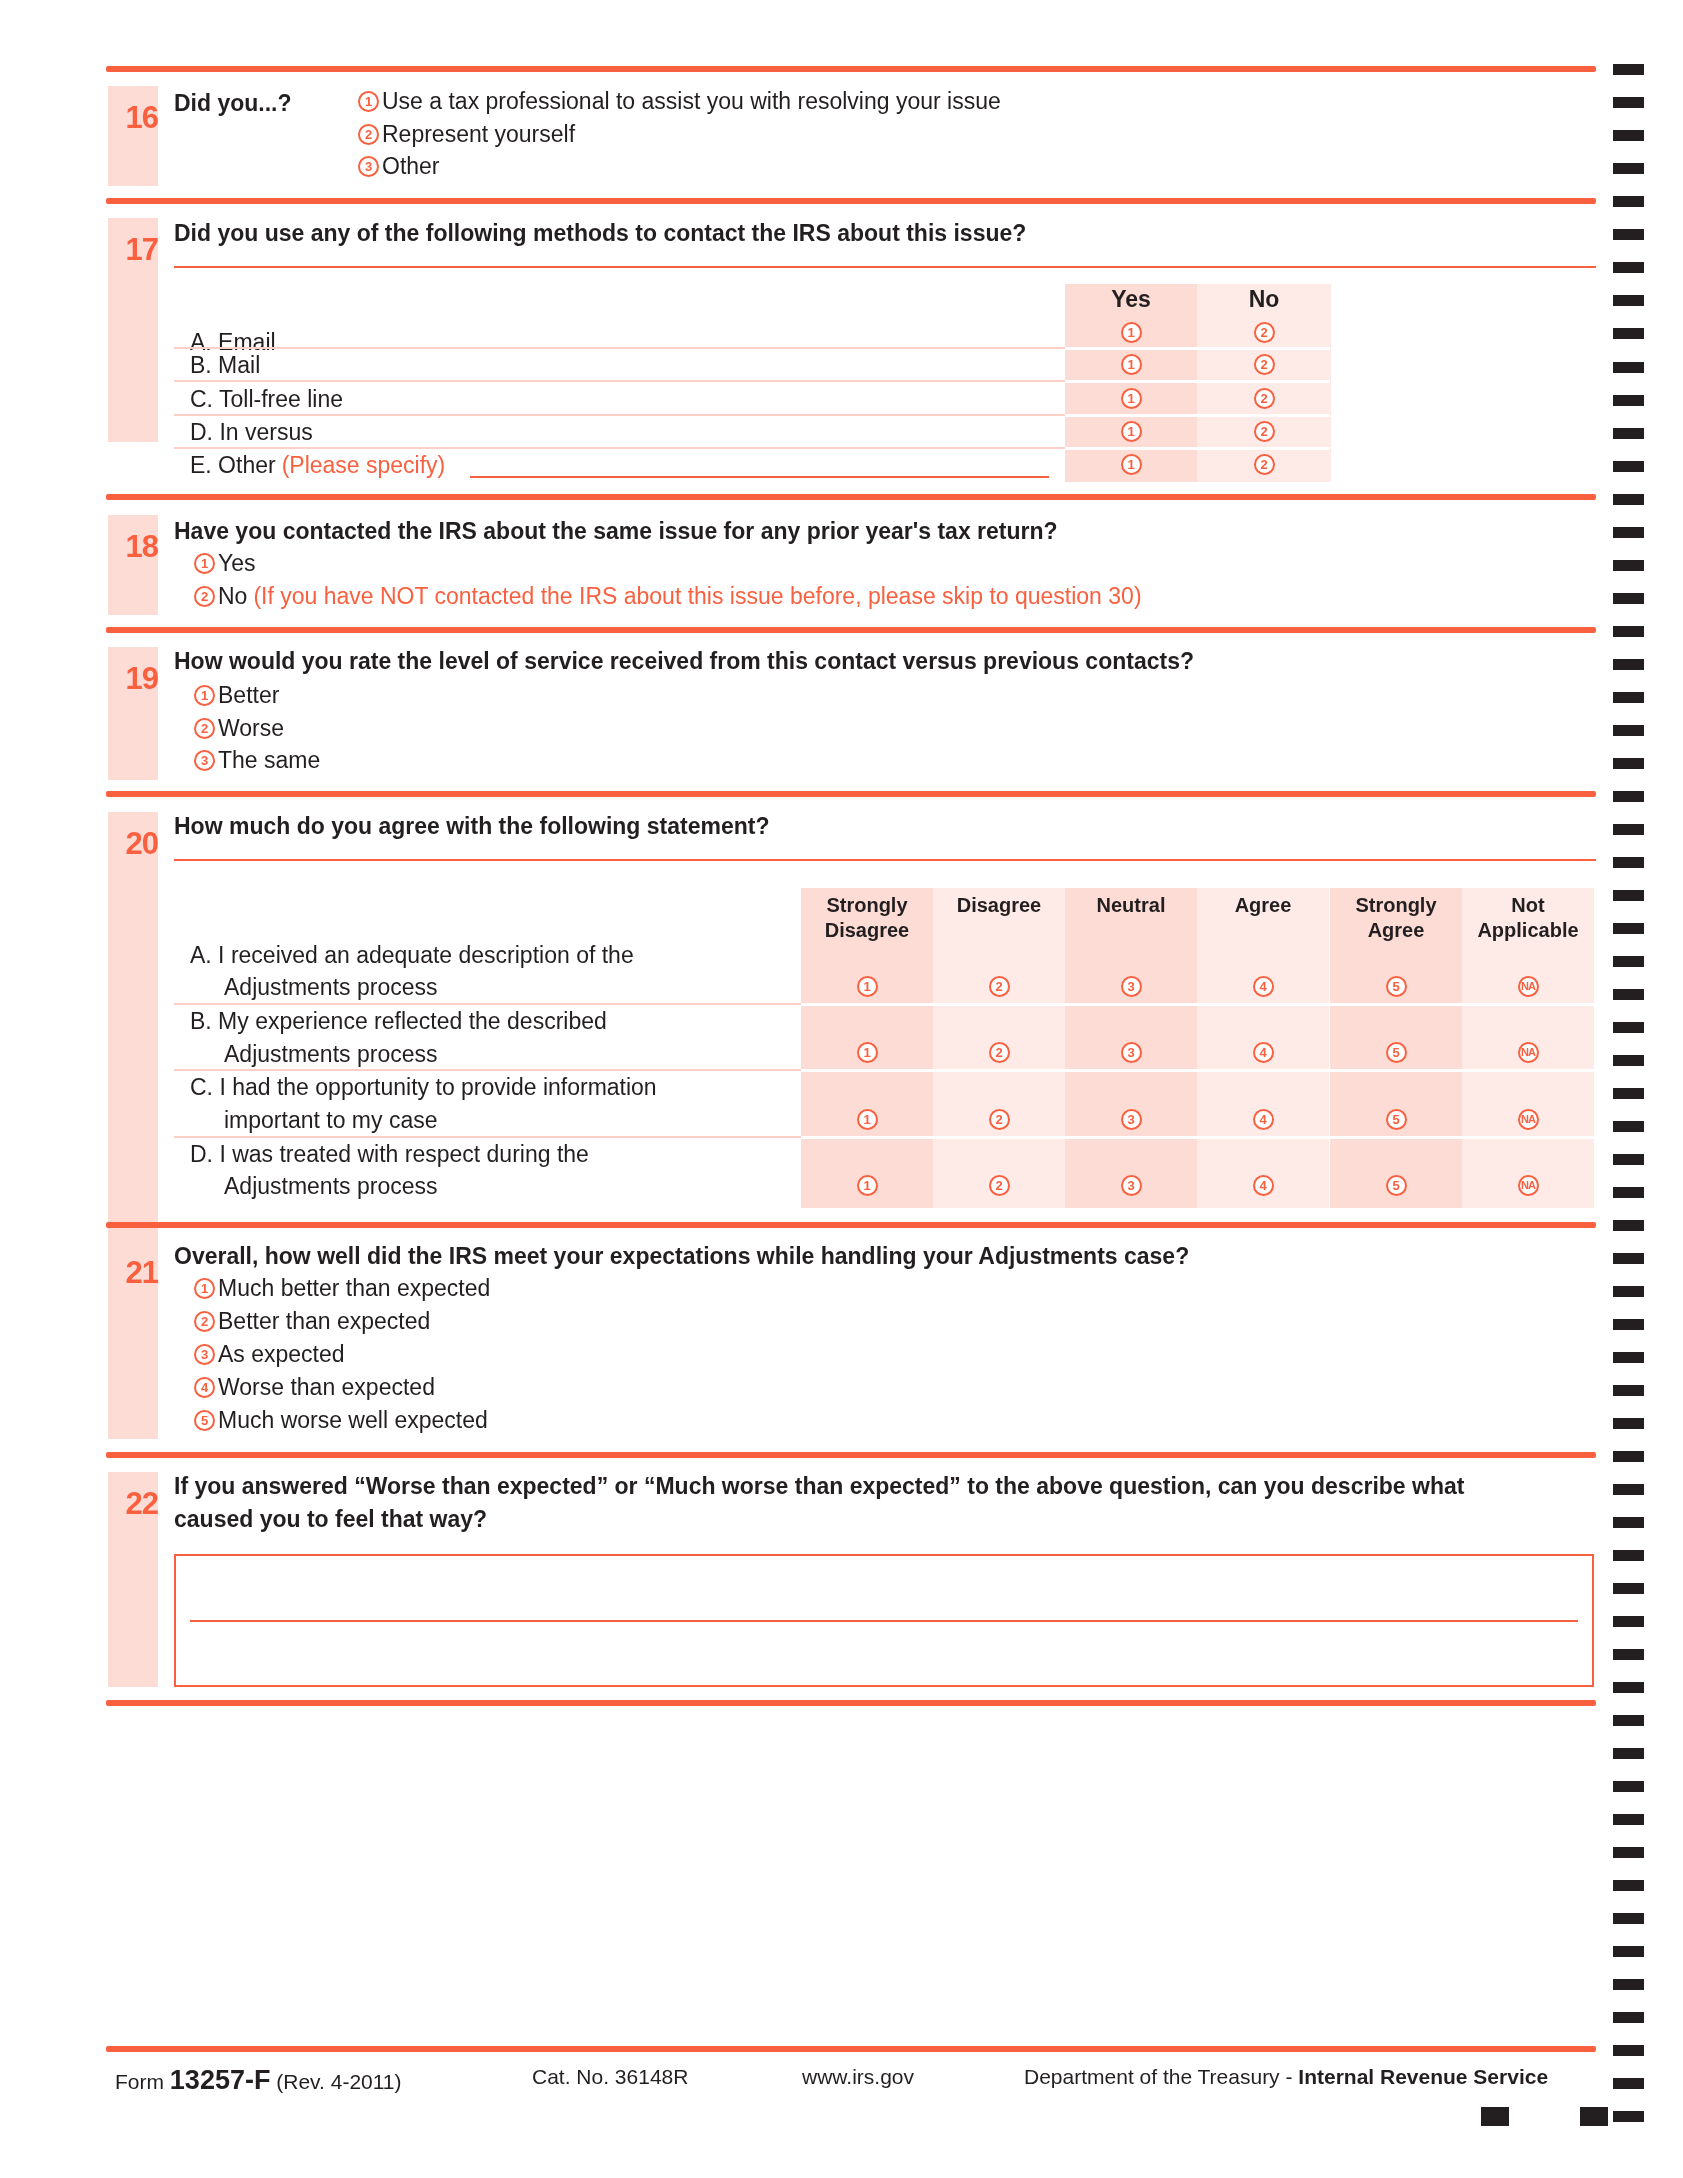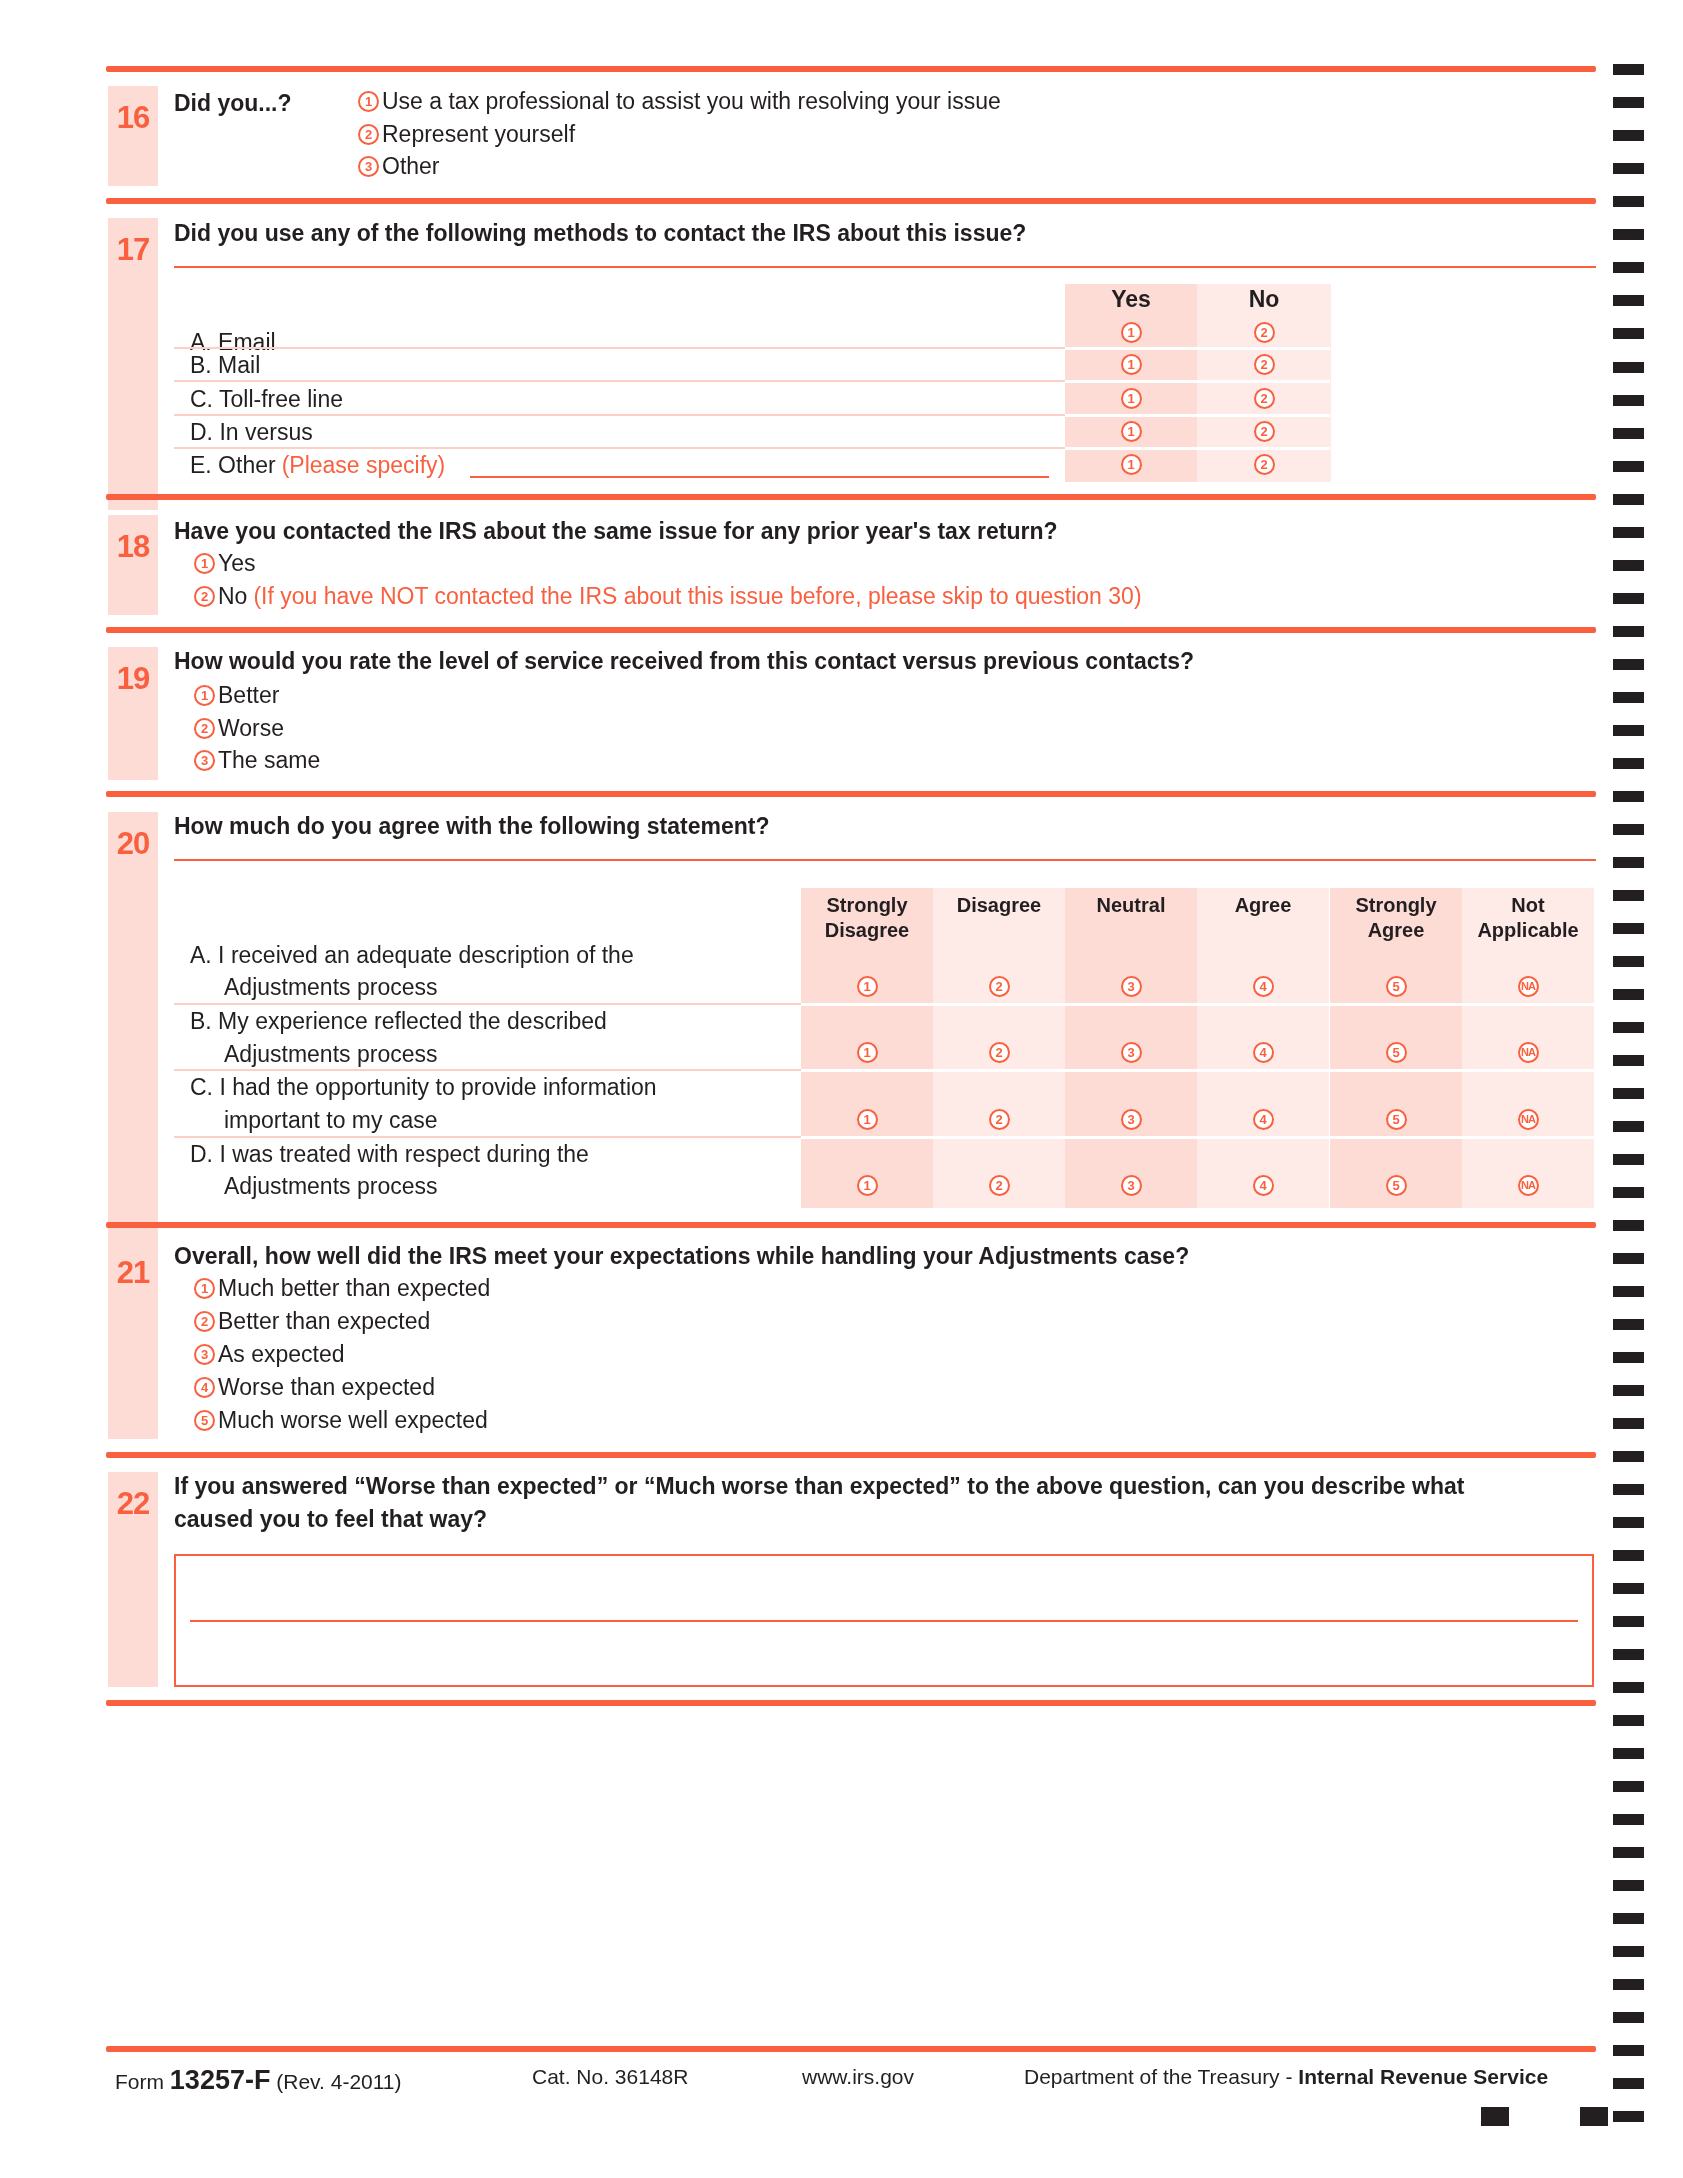--- a/index.html
+++ b/index.html
@@ -1,21 +1,21 @@
 <!DOCTYPE html>
 <html><head>
 <meta charset="utf-8">
 <style>
   html, body { margin: 0; padding: 0; background: #ffffff; }
   body { width: 1683px; height: 2178px; position: relative; overflow: hidden;
          font-family: "Liberation Sans", sans-serif; color: #231f20; }
   .abs { position: absolute; }
   .rule { position: absolute; left: 106px; width: 1490px; height: 6px; background: #f9603f; border-radius: 2px; }
   .qnum-block { position: absolute; left: 108px; width: 50px; background: #fddcd6; }
-  .qnum { position: absolute; left: 0; width: 50px; text-align: center; top: 14px;
+  .qnum { position: absolute; left: 0; width: 50px; text-align: right; top: 14px;
           font-weight: bold; font-size: 31px; color: #f9603f; letter-spacing: -1px; }
   .qtext { position: absolute; left: 174px; font-weight: bold; font-size: 23px; color: #231f20; line-height: 32px; }
   .opt { position: absolute; font-size: 23px; line-height: 28px; display: flex; align-items: center; white-space: nowrap; }
   .circ { display: inline-flex; align-items: center; justify-content: center;
           width: 21px; height: 21px; border: 2px solid #f9603f; border-radius: 50%;
           box-sizing: border-box; color: #f9603f; font-size: 13px; font-weight: bold;
           background: #fff; margin-right: 3px; line-height: 1; }
   .circ.na { font-size: 11px; letter-spacing: -1px; }
   .orange { color: #f9603f; }
   .subline { position: absolute; left: 174px; height: 2px; background: #f9603f; }
@@ -45,21 +45,21 @@
 <div class="opt" style="left:358px;top:120px;">
   <span class="circ">2</span>
   <span>Represent yourself</span>
 </div>
 <div class="opt" style="left:358px;top:152px;">
   <span class="circ">3</span>
   <span>Other</span>
 </div>
 
 <div class="rule" style="top:198px;"></div>
-<div class="qnum-block" style="top:218px;height:292px;">
+<div class="qnum-block" style="top:218px;height:224px;">
   <div class="qnum">17</div>
 </div>
 <div class="qtext" style="top:217px;">Did you use any of the following methods to contact the IRS about this issue?</div>
 <div class="subline" style="top:266px;width:1422px;"></div>
 
 <div class="col dark" style="left:1065px;top:284px;width:132px;height:198px;"></div>
 <div class="col light" style="left:1197px;top:284px;width:134px;height:198px;"></div>
 <div class="hdr" style="left:1065px;top:287px;width:132px;font-size:23px;">Yes</div>
 <div class="hdr" style="left:1197px;top:287px;width:134px;font-size:23px;">No</div>
 

